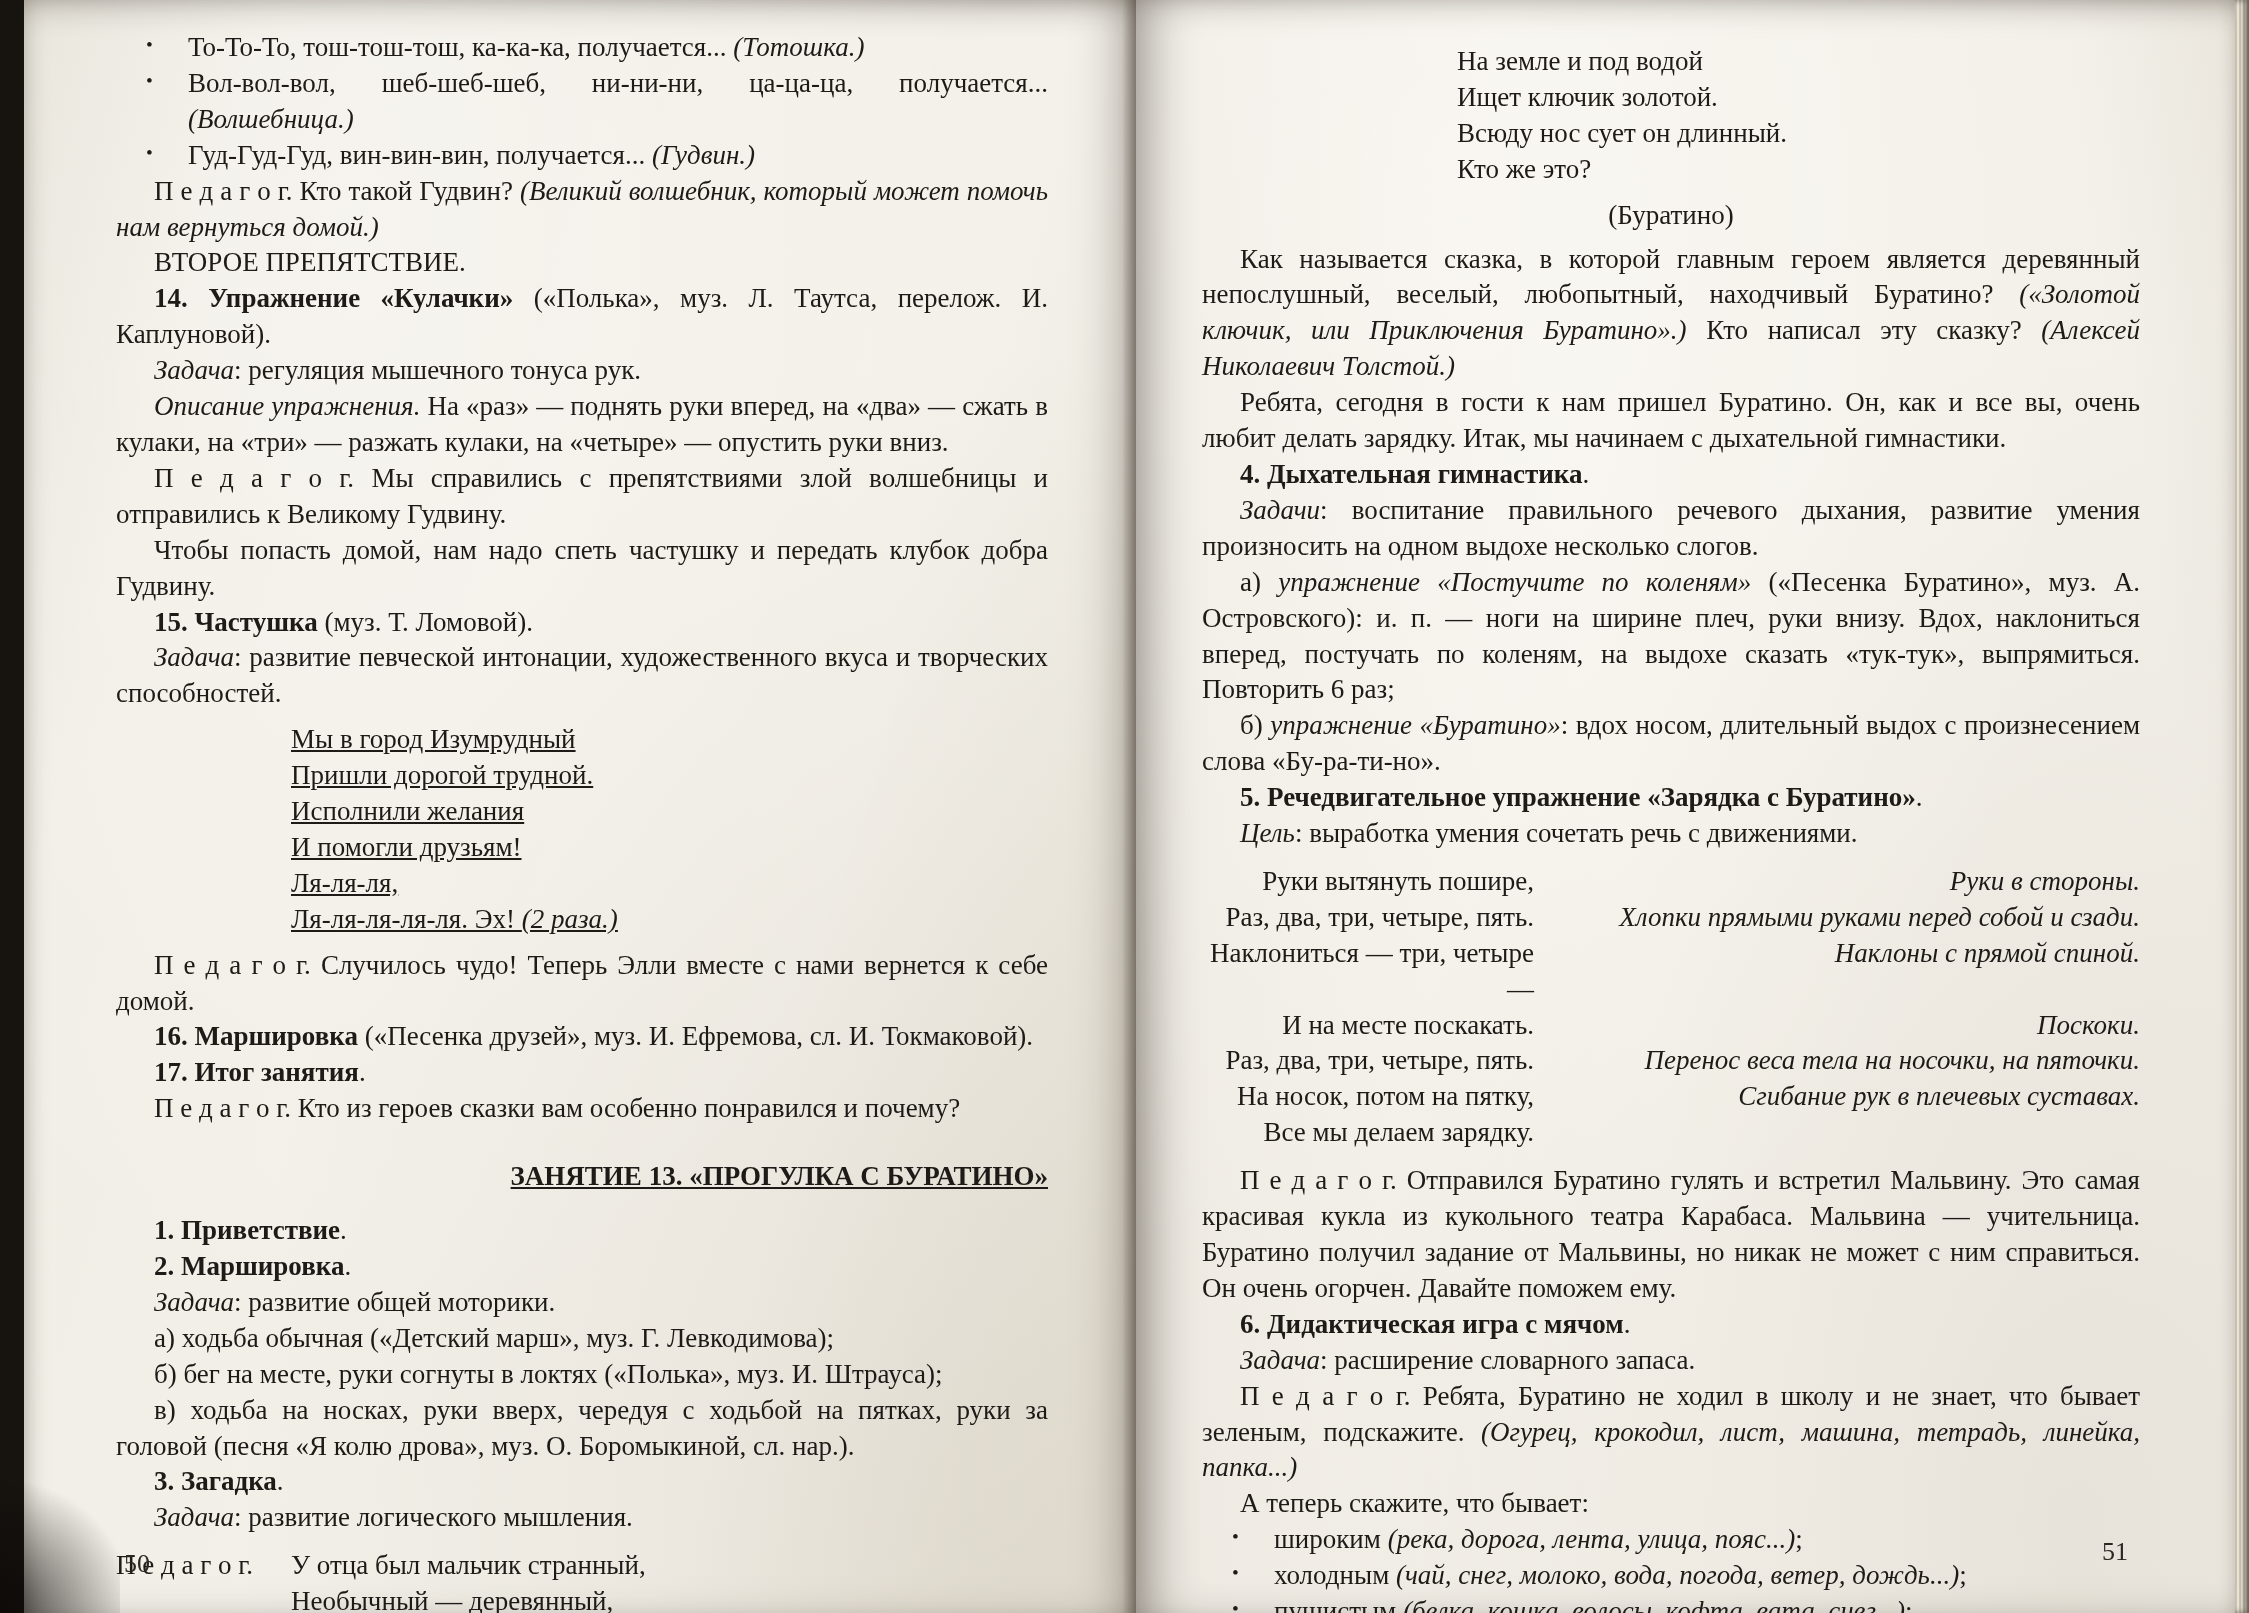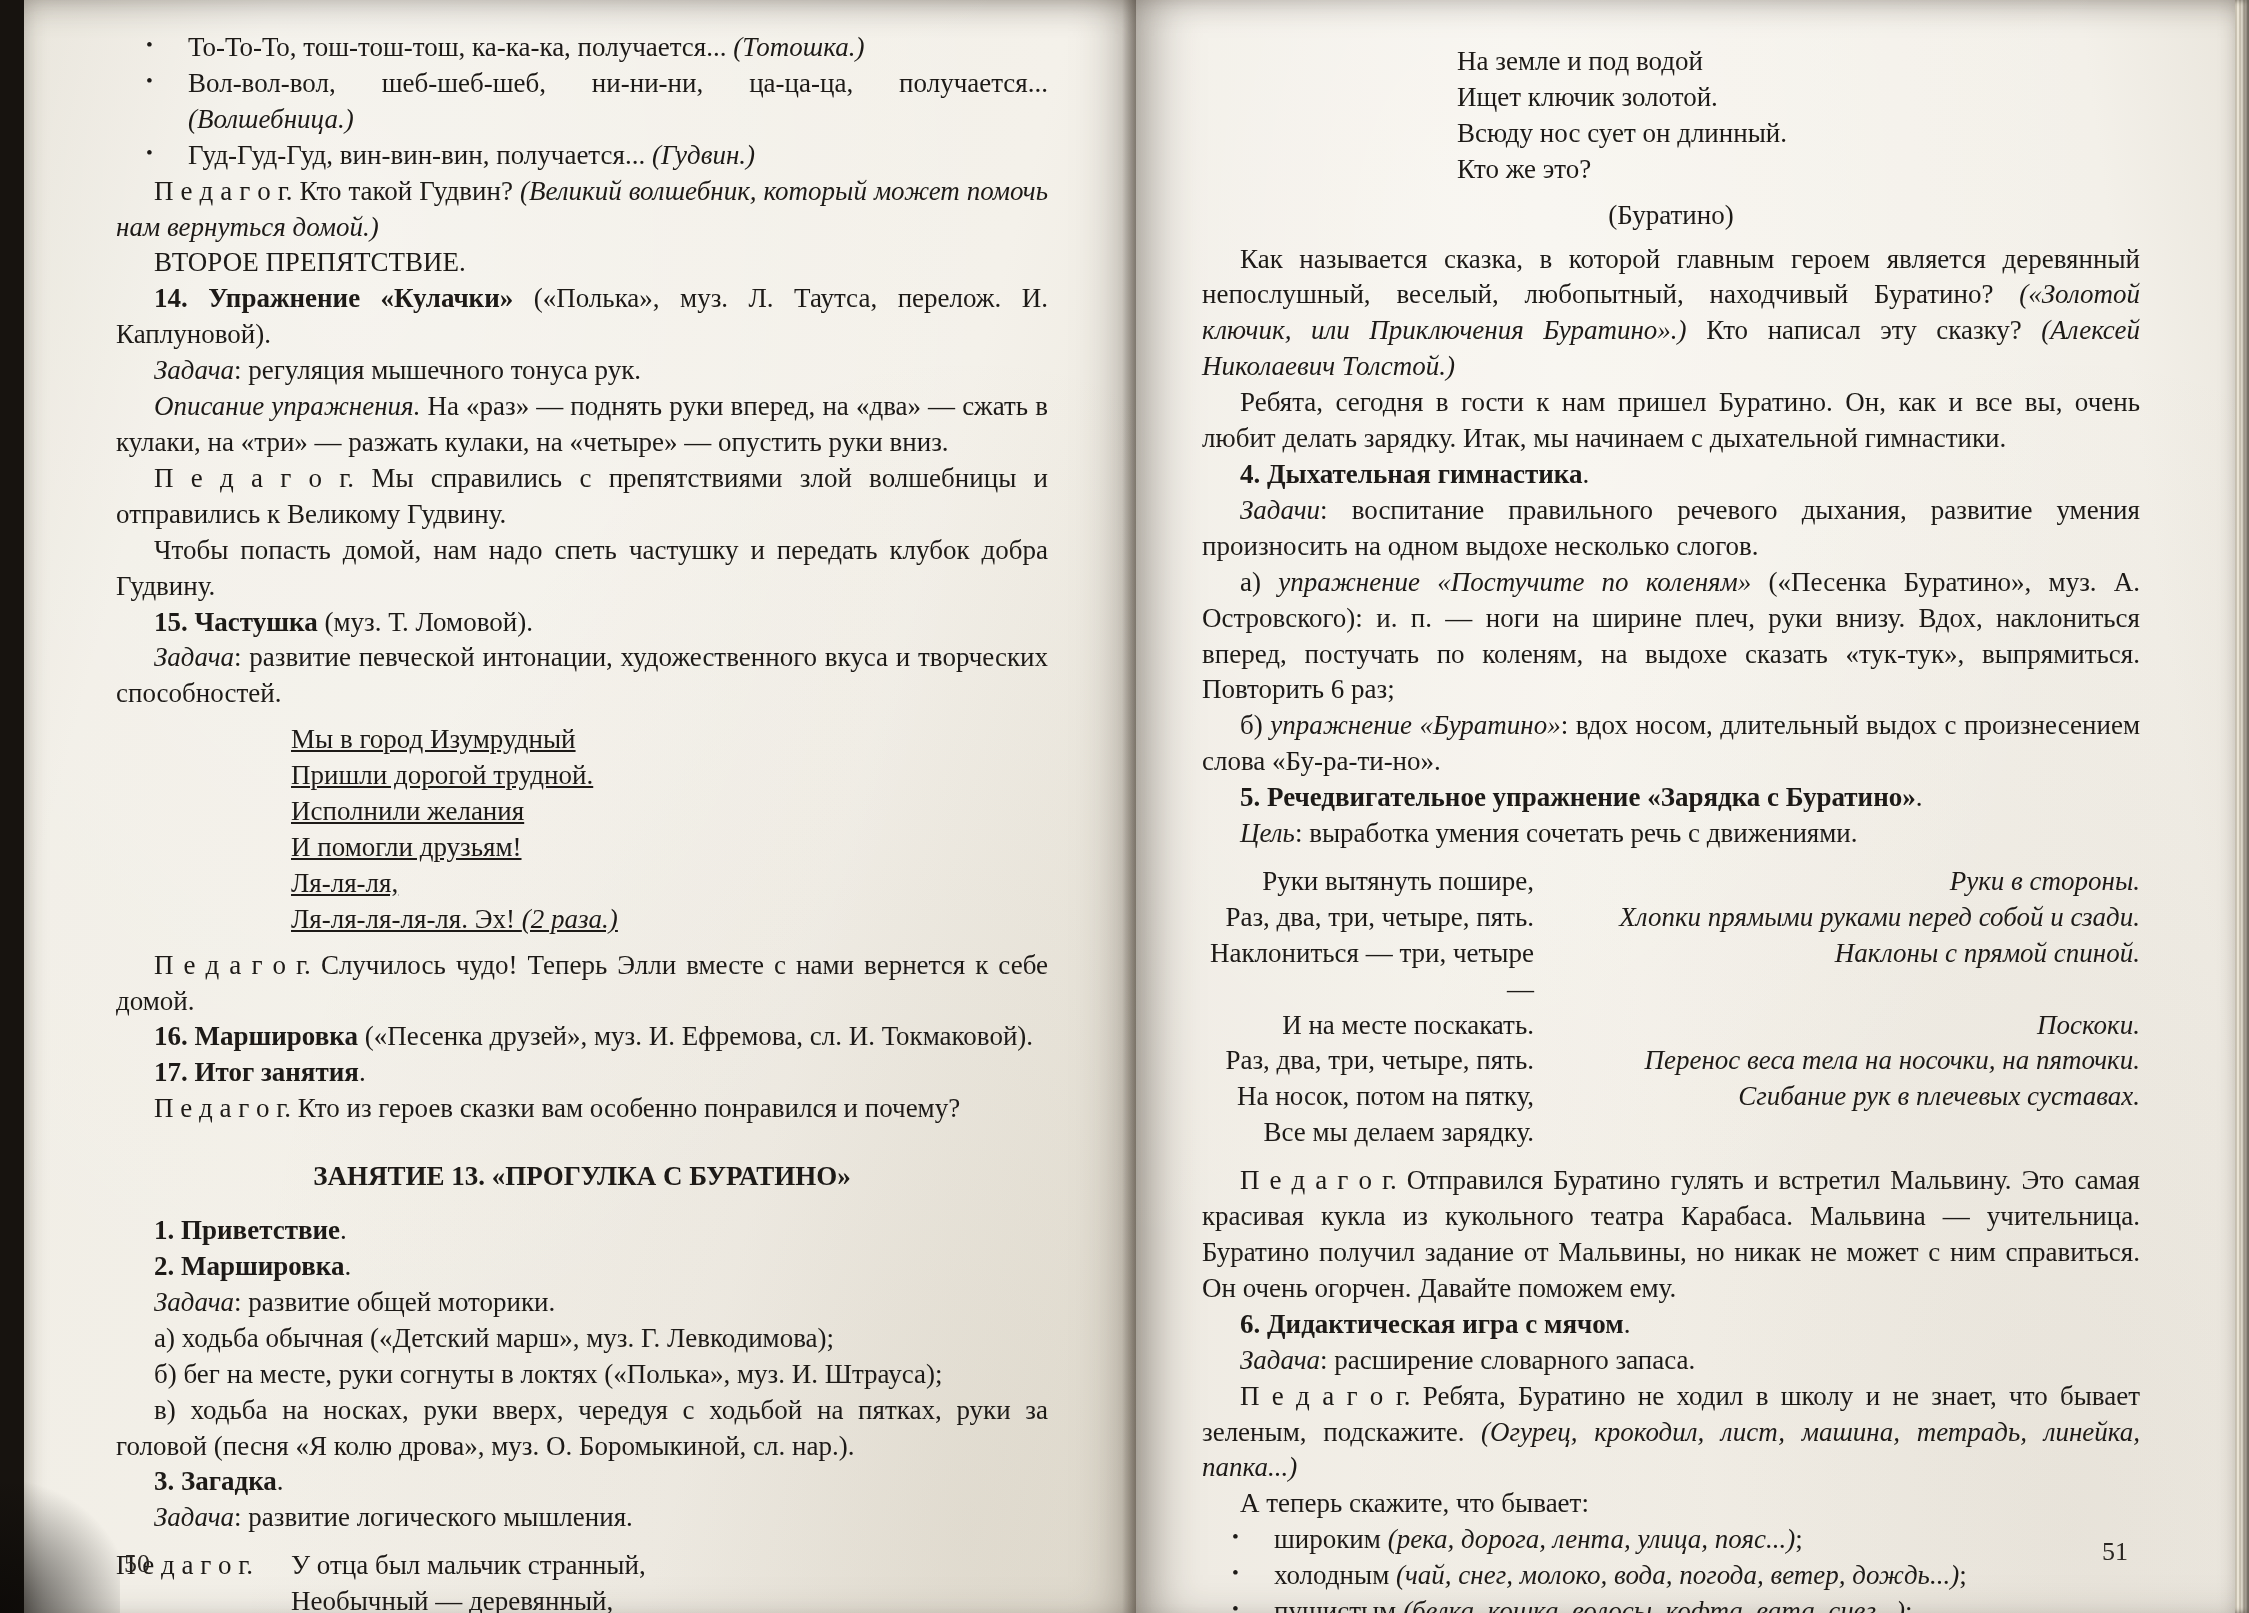--- a/index.html
+++ b/index.html
@@ -45,21 +45,21 @@
     background:radial-gradient(circle at 0% 100%, rgba(10,8,6,0.75), transparent 70%);
   }
   .page-content{
     position:absolute;font-size:27px;line-height:1.33;
   }
   .page-content-left{left:92px;top:30px;width:932px;}
   .page-content-right{left:66px;top:34px;width:938px;}
   .para{text-align:justify;text-indent:38px;}
   .bullet-item{position:relative;padding-left:72px;text-align:justify;}
   .bullet-dot{position:absolute;left:30px;top:2px;font-size:0.72em;}
-  .heading-center{text-align:center;font-weight:bold;margin:32px 0 18px;}
+  .heading-center{text-align:right;font-weight:bold;margin:32px 0 18px;text-decoration:underline;}
   .center-line{text-align:center;margin:8px 0;}
   .verse{margin:10px 0;}
   .verse-line{white-space:nowrap;}
   .label-verse{display:flex;margin-top:12px;}
   .label-verse .label{width:175px;flex:none;}
   .lv-lines{flex:1;margin:0;}
   .move-table{display:grid;grid-template-columns:332px 1fr;column-gap:6px;margin:12px 0;text-align:right;}
   .move-table .cell-right{font-style:italic;}
   .run-n{font-style:normal;font-weight:normal;}
   .run-i{font-style:italic;}

